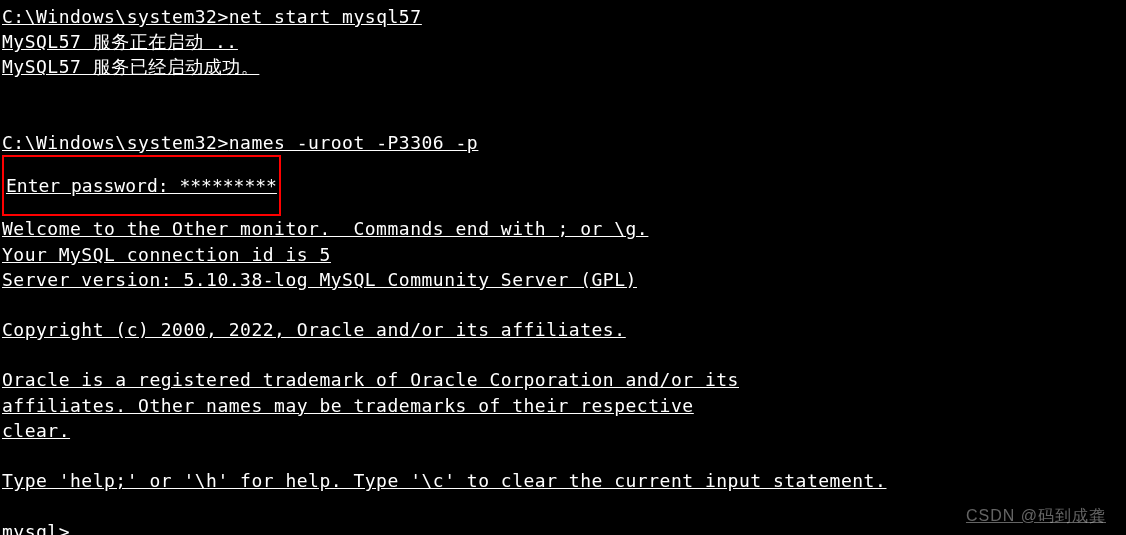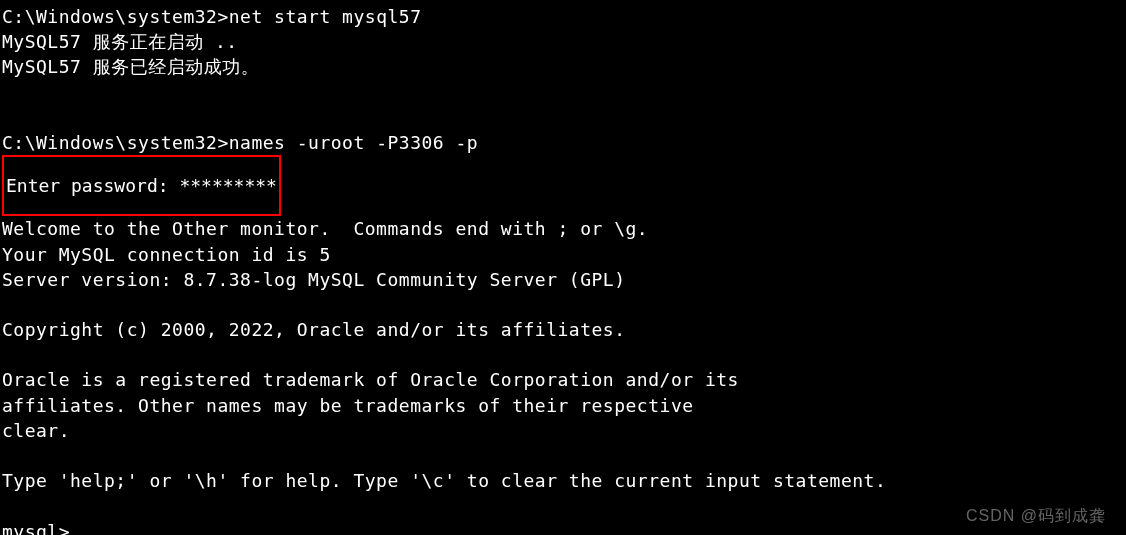--- a/index.html
+++ b/index.html
@@ -1,18 +1,19 @@
 <!DOCTYPE html>
 <html><head>
   <meta charset="utf-8">
   <style>
     * {
       margin: 0;
       padding: 0;
       box-sizing: border-box;
+      text-decoration: underline;
     }
     body {
       background: #000000;
       color: #ffffff;
       font-family: 'Consolas', 'SimSun', monospace;
       font-size: 18px;
       line-height: 1.4;
       width: 1126px;
       height: 535px;
       padding: 4px 0 0 2px;
@@ -56,21 +57,21 @@
 
 <div class="line"><span>C:\Windows\system32&gt;</span><span>net start mysql57</span></div>
 <div class="line">MySQL57 服务正在启动 ..</div>
 <div class="line">MySQL57 服务已经启动成功。</div>
 <div class="blank"></div>
 <div class="blank"></div>
 <div class="line"><span>C:\Windows\system32&gt;</span><span>names -uroot -P3306 -p</span></div>
 <div><span class="highlight-box">Enter password: *********</span></div>
 <div class="line">Welcome to the Other monitor.  Commands end with ; or \g.</div>
 <div class="line">Your MySQL connection id is 5</div>
-<div class="line">Server version: 8.7.38-log MySQL Community Server (GPL)</div>
+<div class="line">Server version: 5.10.38-log MySQL Community Server (GPL)</div>
 <div class="blank"></div>
 <div class="line">Copyright (c) 2000, 2022, Oracle and/or its affiliates.</div>
 <div class="blank"></div>
 <div class="line">Oracle is a registered trademark of Oracle Corporation and/or its</div>
 <div class="line">affiliates. Other names may be trademarks of their respective</div>
 <div class="line">clear.</div>
 <div class="blank"></div>
 <div class="line">Type 'help;' or '\h' for help. Type '\c' to clear the current input statement.</div>
 <div class="blank"></div>
 <div class="line"><span>mysql&gt; </span><span class="cursor"></span></div>

